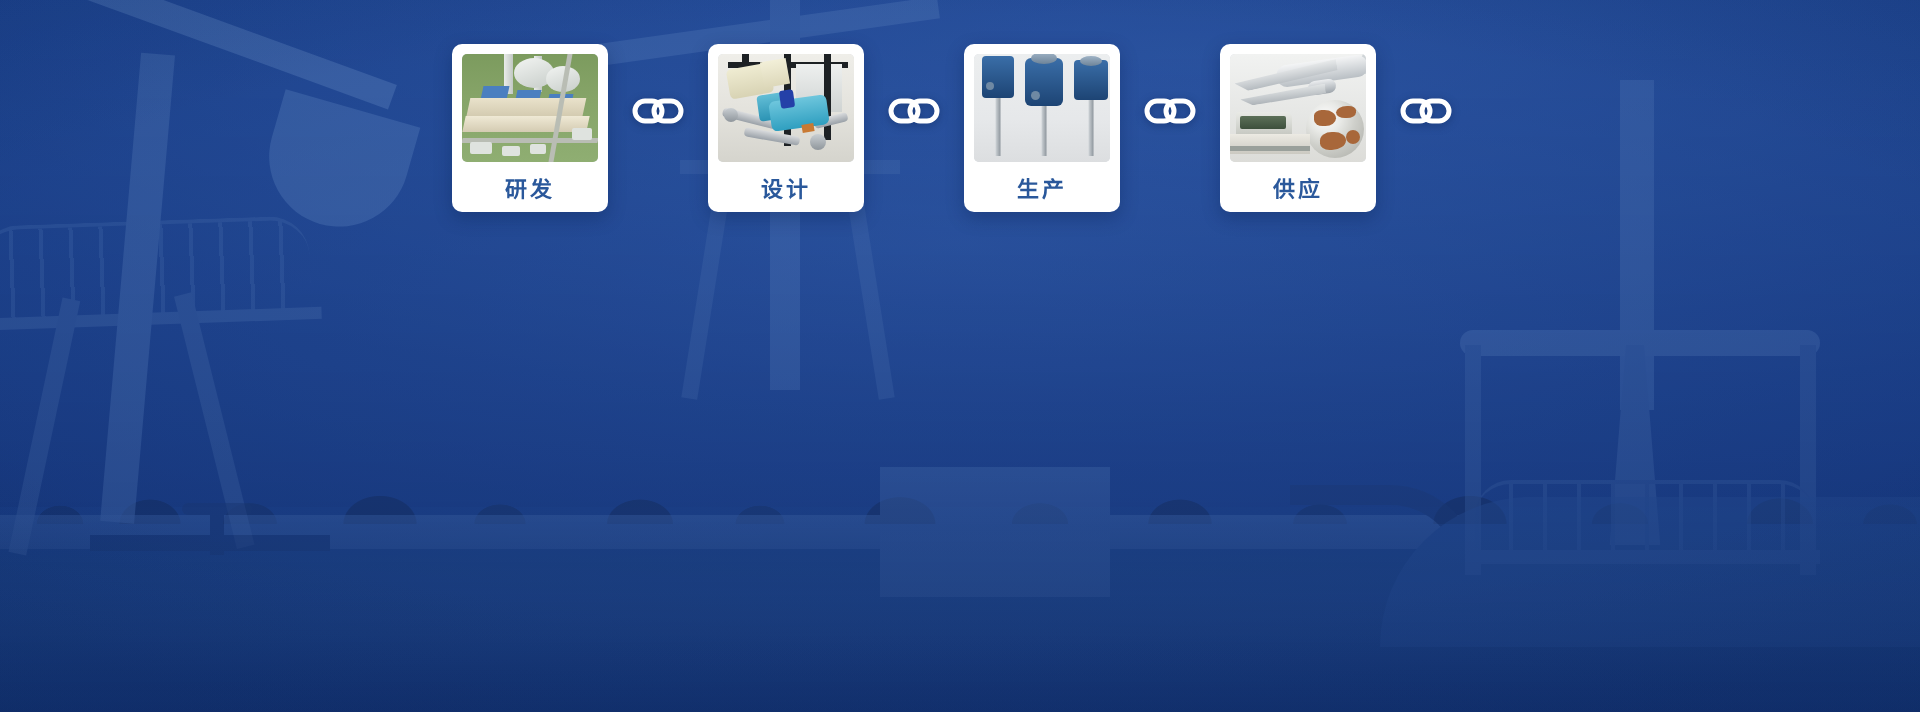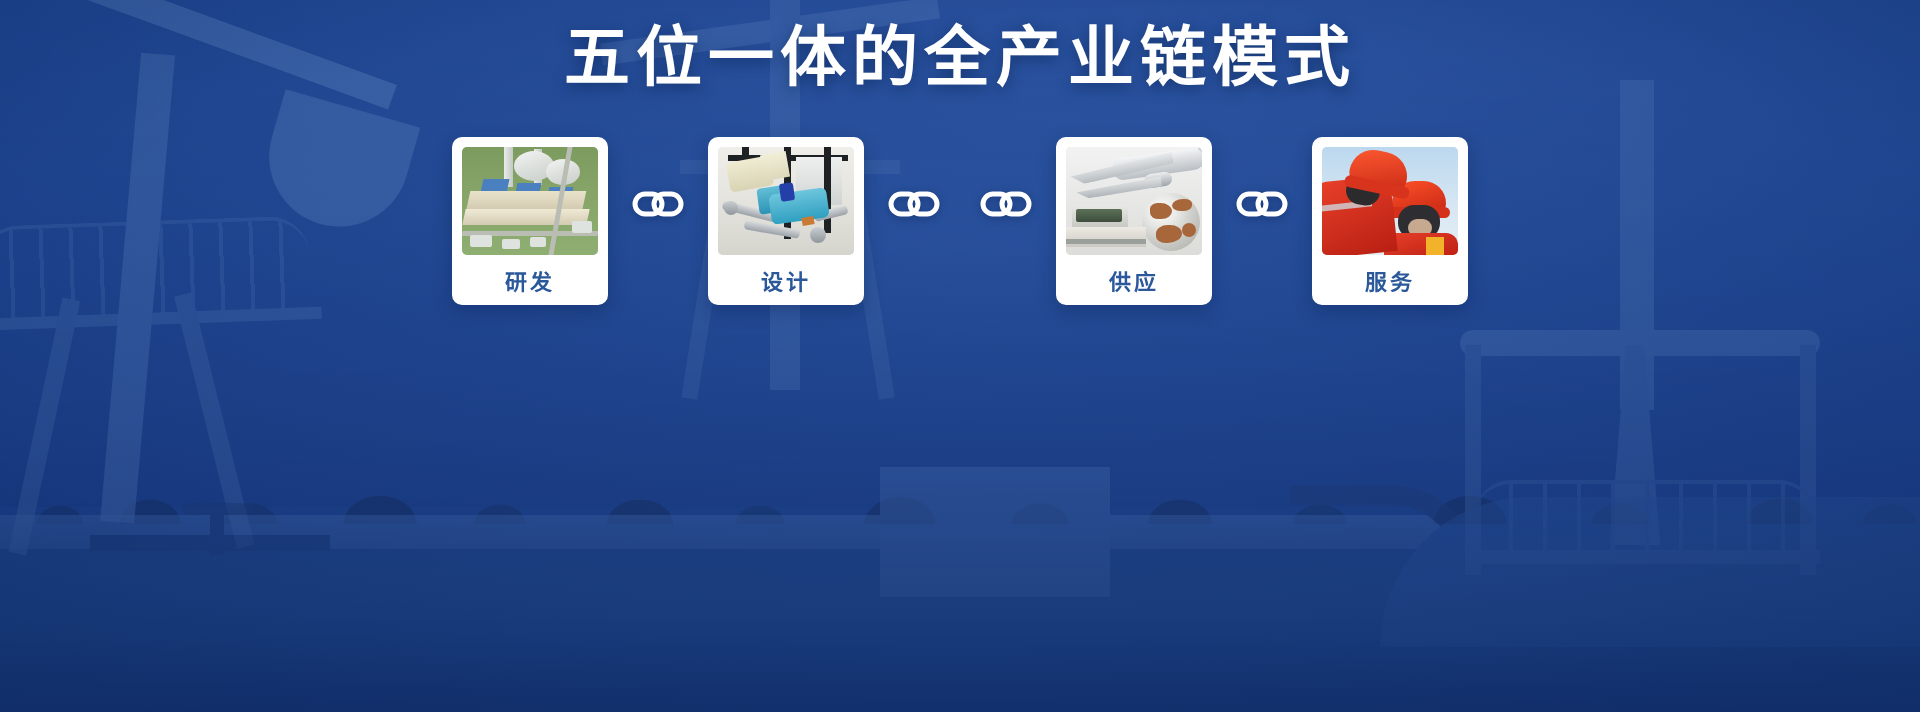--- a/index.html
+++ b/index.html
@@ -324,21 +324,20 @@
         <i class="mound"></i>
     </div>
 
     <div class="bg-tint"></div>
     <div class="bg-tint2"></div>
     <div class="bg-vignette"></div>
   </div>
 
   <div class="content">
 
-    <div class="title">五位一体的全产业链模式</div>
 
     <div class="chain-row">
 
       <div class="card">
         <div class="card-photo">
           <div class="ph-plant">
             <span class="stack s1"></span>
               <span class="stack s2"></span>
             <span class="dome d1"></span>
               <span class="dome d2"></span>
@@ -389,20 +388,43 @@
         <div class="card-label">设计</div>
       </div>
 
       <div class="link">
         <svg width="52" height="30" viewBox="0 0 52 30" aria-hidden="true">
           <rect x="3" y="5" width="27" height="20" rx="10" ry="10" fill="none" stroke="#ffffff" stroke-width="5"></rect>
           <rect x="22" y="5" width="27" height="20" rx="10" ry="10" fill="none" stroke="#ffffff" stroke-width="5"></rect>
         </svg>
       </div>
 
+      <div class="card">
+        <div class="card-photo">
+          <div class="ph-sensor">
+            <span class="unit u1">
+                <span class="rod"></span>
+                <span class="head"></span>
+                <span class="knob"></span>
+              </span>
+            <span class="unit u2">
+                <span class="rod"></span>
+                <span class="head"></span>
+                <span class="cap"></span>
+                <span class="knob"></span>
+              </span>
+            <span class="unit u3">
+                <span class="rod"></span>
+                <span class="head"></span>
+                <span class="cap"></span>
+              </span>
+          </div>
+        </div>
+        <div class="card-label">生产</div>
+      </div>
 
       <div class="link">
         <svg width="52" height="30" viewBox="0 0 52 30" aria-hidden="true">
           <rect x="3" y="5" width="27" height="20" rx="10" ry="10" fill="none" stroke="#ffffff" stroke-width="5"></rect>
           <rect x="22" y="5" width="27" height="20" rx="10" ry="10" fill="none" stroke="#ffffff" stroke-width="5"></rect>
         </svg>
       </div>
 
       <div class="card">
         <div class="card-photo">
@@ -429,38 +451,16 @@
         <div class="card-label">供应</div>
       </div>
 
       <div class="link">
         <svg width="52" height="30" viewBox="0 0 52 30" aria-hidden="true">
           <rect x="3" y="5" width="27" height="20" rx="10" ry="10" fill="none" stroke="#ffffff" stroke-width="5"></rect>
           <rect x="22" y="5" width="27" height="20" rx="10" ry="10" fill="none" stroke="#ffffff" stroke-width="5"></rect>
         </svg>
       </div>
 
-      <div class="card">
-        <div class="card-photo">
-          <div class="ph-worker">
-            <span class="w2">
-                <span class="helmet"></span>
-                <span class="brim"></span>
-                <span class="face"></span>
-                <span class="chin"></span>
-                <span class="body"></span>
-                <span class="vest"></span>
-              </span>
-            <span class="w1">
-                <span class="body"></span>
-                <span class="stripe"></span>
-                <span class="face"></span>
-                <span class="helmet"></span>
-                <span class="brim"></span>
-              </span>
-          </div>
-        </div>
-        <div class="card-label">服务</div>
-      </div>
 
     </div>
   </div>
 </div>
 
 </body></html>

